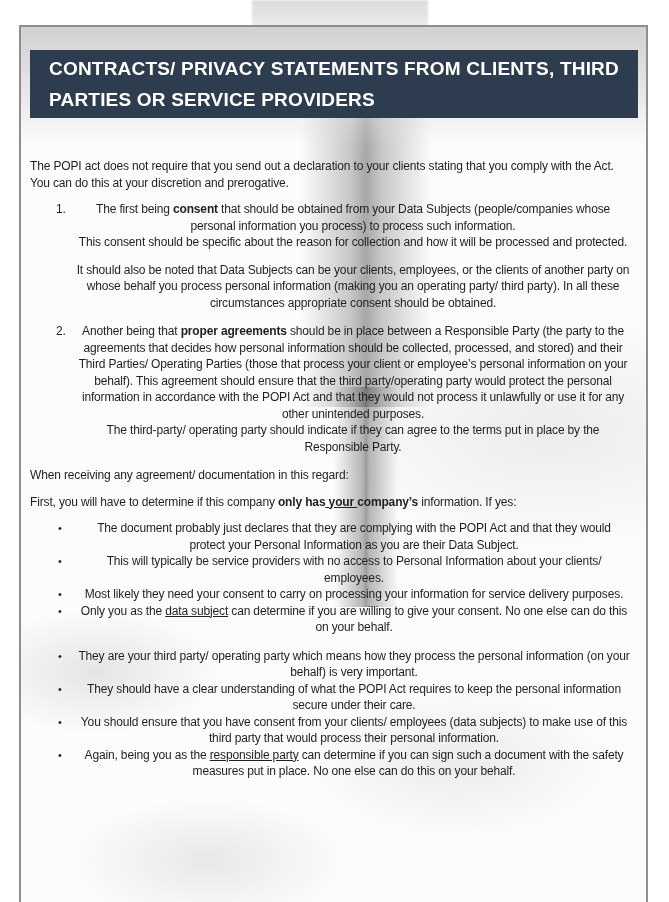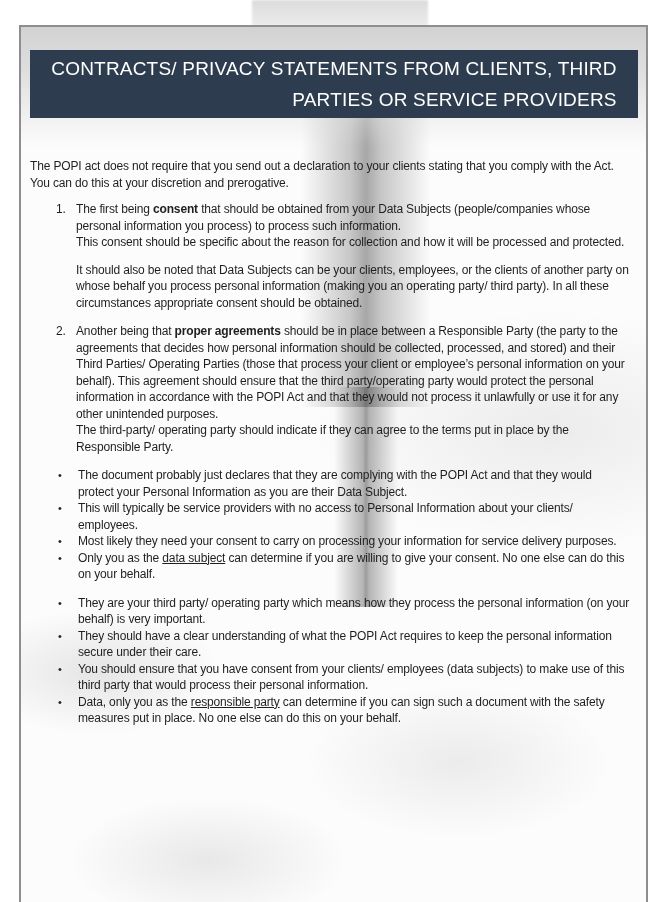--- a/index.html
+++ b/index.html
@@ -34,33 +34,33 @@
     background-repeat:no-repeat;
     background-size:100% 120px, 130px 330px, 64px 220px, auto, auto, auto, auto;
     background-position:0 0, 280px 50px, 313px 360px, 0 0, 0 0, 0 0, 0 0;
   }
   .title-box{
     position:relative;margin:23px 8px 40px 9px;background:#2d3c4e;
     min-height:60px;display:flex;align-items:center;justify-content:center;
     padding:3px 10px;
   }
   .title-box h1{
-    margin:0;color:#ffffff;font-size:19px;line-height:31px;font-weight:normal;
-    text-align:right;white-space:pre-line;letter-spacing:.2px;
+    margin:0;color:#ffffff;font-size:19px;line-height:31px;font-weight:bold;
+    text-align:left;white-space:pre-line;letter-spacing:.2px;
   }
   .doc-body{
     position:relative;padding:0 16px 0 9px;color:#1f1f1f;
     font-size:12px;line-height:16.5px;letter-spacing:-0.15px;
   }
   .para{margin:0 0 10px 0;}
   .numlist,.bulllist{margin:8px 0 12px 0;}
   .num-item{display:flex;}
   .num-item + .num-item{margin-top:12px;}
   .num-marker{width:20px;margin-left:26px;flex:0 0 auto;}
-  .li-body{flex:1;}
+  .li-body{flex:1;text-align:center;}
   .li-para + .li-para{margin-top:11px;}
   .bullet-item{display:flex;}
   .bullet-marker{width:20px;margin-left:28px;flex:0 0 auto;font-size:11px;}
   .b{font-weight:bold;}
   .u{text-decoration:underline;}
   [data-name="second-determination"]{margin-top:22px;}
 </style>
 </head>
 <body>
 
@@ -81,20 +81,22 @@
               <div class="li-para" data-name="list-paragraph"><span data-name="text-run">It should also be noted that Data Subjects can be your clients, employees, or the clients of another party on whose behalf you process personal information (making you an operating party/ third party). In all these circumstances appropriate consent should be obtained.</span></div>
             </div>
           </div>
           <div class="num-item" data-name="numbered-item">
             <span class="num-marker" data-name="item-number">2.</span>
             <div class="li-body" data-name="numbered-item-body">
               <div class="li-para" data-name="list-paragraph"><span data-name="text-run">Another being that </span><span class="b " data-name="text-run">proper agreements</span><span data-name="text-run"> should be in place between a Responsible Party (the party to the agreements that decides how personal information should be collected, processed, and stored) and their Third Parties/ Operating Parties (those that process your client or employee’s personal information on your behalf). This agreement should ensure that the third party/operating party would protect the personal information in accordance with the POPI Act and that they would not process it unlawfully or use it for any other unintended purposes.</span><br><span data-name="text-run">The third-party/ operating party should indicate if they can agree to the terms put in place by the Responsible Party.</span></div>
             </div>
           </div>
         </div>
+        <div class="para" data-name="receiving-note"><span data-name="text-run">When receiving any agreement/ documentation in this regard:</span></div>
+        <div class="para" data-name="first-determination"><span data-name="text-run">First, you will have to determine if this company </span><span class="b " data-name="text-run">only has</span><span class="b u " data-name="text-run"> your </span><span class="b " data-name="text-run">company’s</span><span data-name="text-run"> information. If yes:</span></div>
         <div class="bulllist" data-name="your-company-bullets">
           <div class="bullet-item" data-name="bullet-item">
             <span class="bullet-marker" data-name="bullet-marker">•</span>
             <div class="li-body" data-name="bullet-item-body"><span data-name="text-run">The document probably just declares that they are complying with the POPI Act and that they would protect your Personal Information as you are their Data Subject.</span></div>
           </div>
           <div class="bullet-item" data-name="bullet-item">
             <span class="bullet-marker" data-name="bullet-marker">•</span>
             <div class="li-body" data-name="bullet-item-body"><span data-name="text-run">This will typically be service providers with no access to Personal Information about your clients/ employees.</span></div>
           </div>
           <div class="bullet-item" data-name="bullet-item">
@@ -114,18 +116,18 @@
           <div class="bullet-item" data-name="bullet-item">
             <span class="bullet-marker" data-name="bullet-marker">•</span>
             <div class="li-body" data-name="bullet-item-body"><span data-name="text-run">They should have a clear understanding of what the POPI Act requires to keep the personal information secure under their care.</span></div>
           </div>
           <div class="bullet-item" data-name="bullet-item">
             <span class="bullet-marker" data-name="bullet-marker">•</span>
             <div class="li-body" data-name="bullet-item-body"><span data-name="text-run">You should ensure that you have consent from your clients/ employees (data subjects) to make use of this third party that would process their personal information.</span></div>
           </div>
           <div class="bullet-item" data-name="bullet-item">
             <span class="bullet-marker" data-name="bullet-marker">•</span>
-            <div class="li-body" data-name="bullet-item-body"><span data-name="text-run">Data, only you as the </span><span class="u " data-name="text-run">responsible party</span><span data-name="text-run"> can determine if you can sign such a document with the safety measures put in place. No one else can do this on your behalf.</span></div>
+            <div class="li-body" data-name="bullet-item-body"><span data-name="text-run">Again, being you as the </span><span class="u " data-name="text-run">responsible party</span><span data-name="text-run"> can determine if you can sign such a document with the safety measures put in place. No one else can do this on your behalf.</span></div>
           </div>
         </div>
       </div>
   </div>
 </div>
 
 </body></html>

